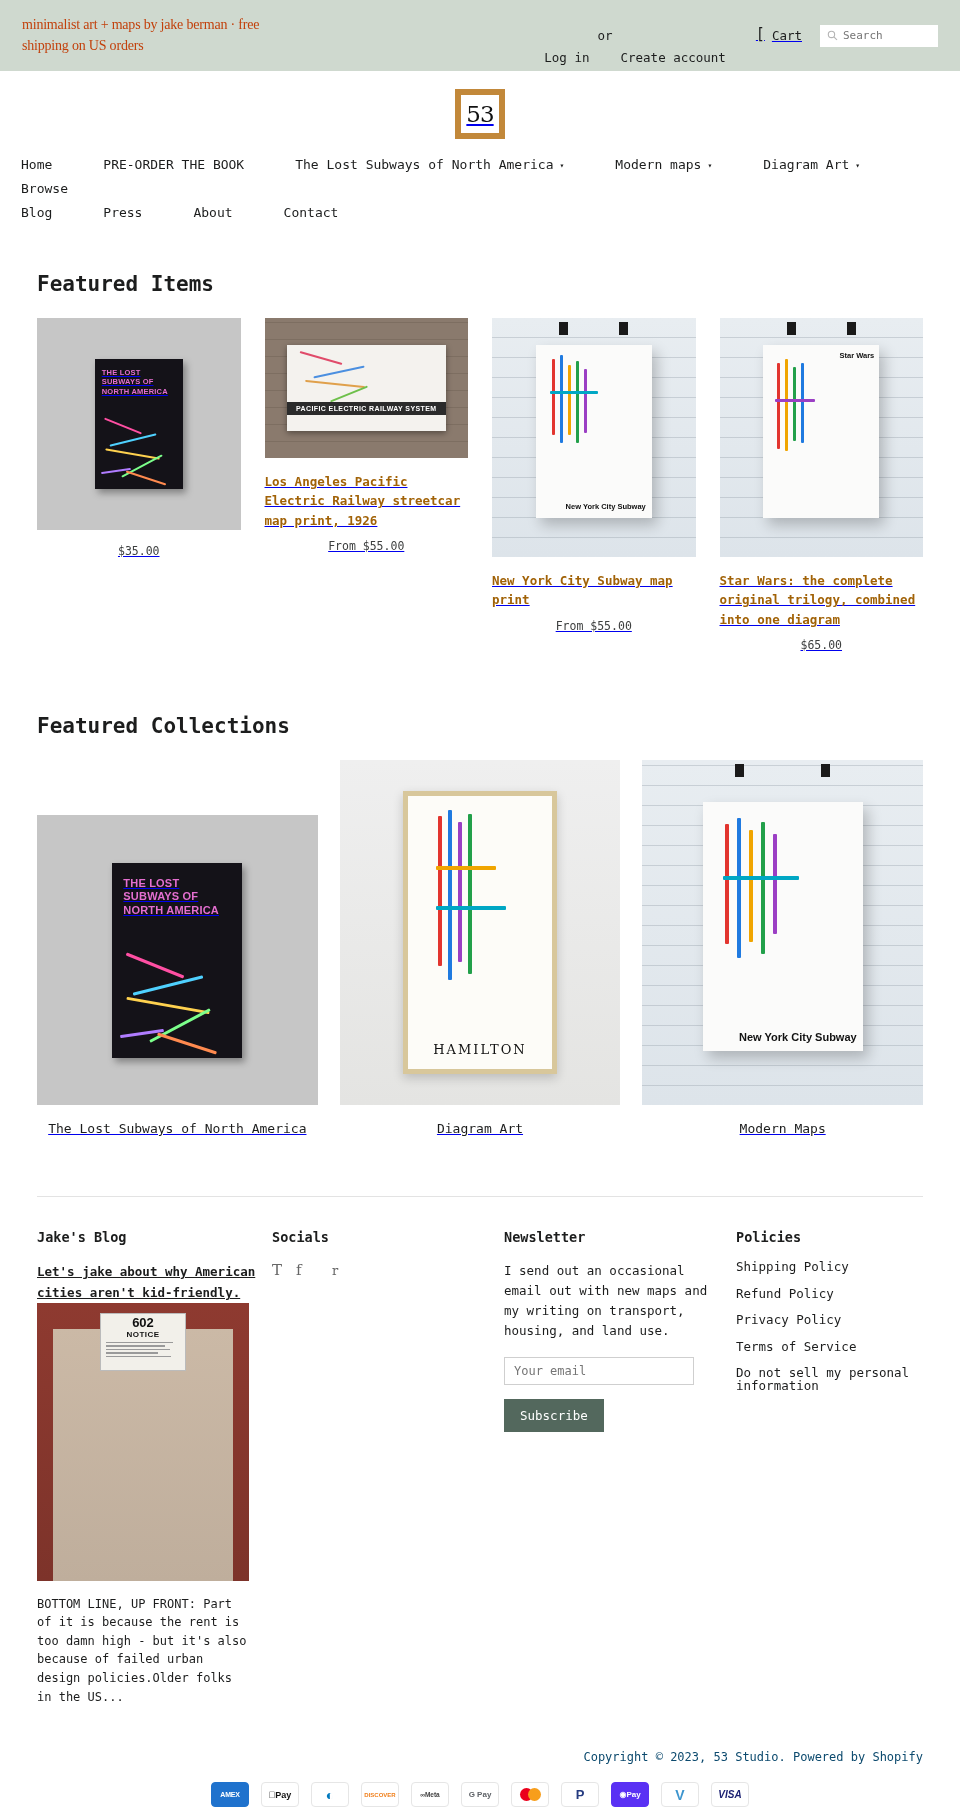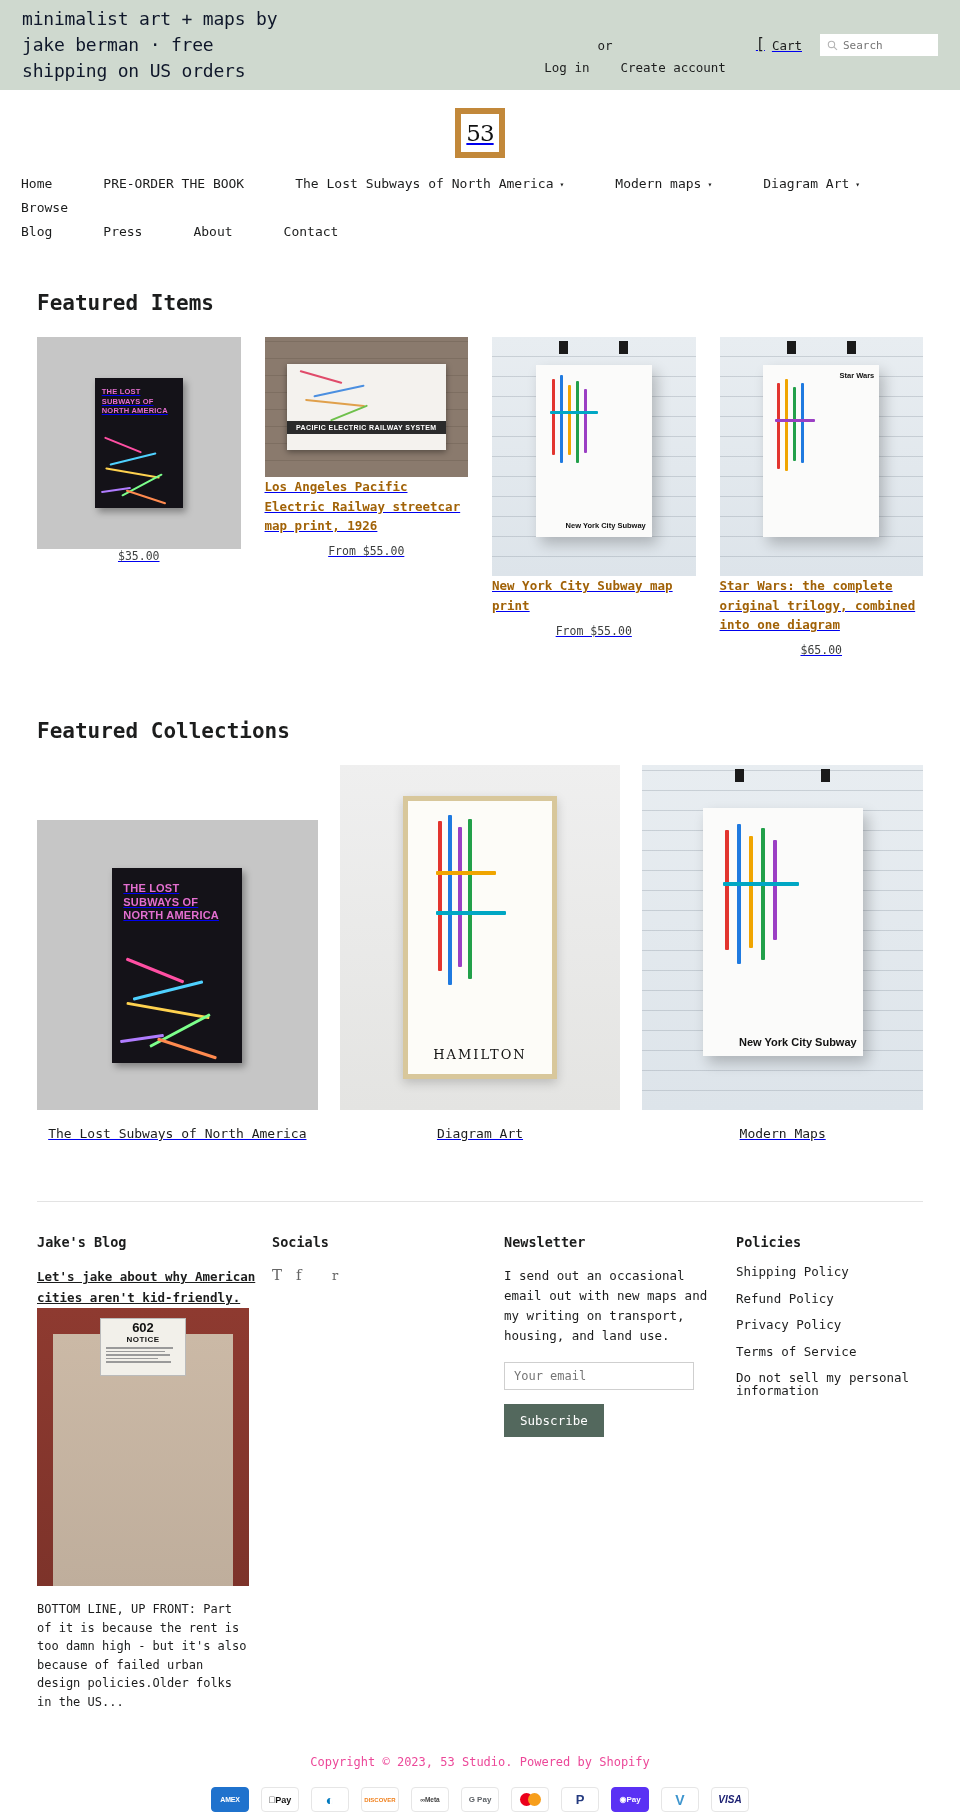--- a/index.html
+++ b/index.html
@@ -13,25 +13,26 @@
 
   
   .topbar {
     background: #cfd9cf;
     min-height: 45px;
     display: flex;
     align-items: center;
     padding: 6px 22px 6px 22px;
   }
   .topbar-msg {
-    font-size: 18px;
+    font-size: 14px;
     line-height: 1.45;
-    color: #0f172a;
+    color: #c2410c;
     max-width: 270px;
     letter-spacing: -0.2px;
+    font-family: Liberation Serif, serif;
   }
   .topbar-right {
     margin-left: auto;
     display: flex;
     align-items: center;
     gap: 0;
   }
   .topbar-link {
     font-size: 12.5px;
     color: #1c1d1d;
@@ -114,20 +115,21 @@
     display: grid;
     grid-template-columns: repeat(4, 1fr);
     gap: 24px;
     align-items: start;
   }
   .product { display: flex; flex-direction: column; }
   .product-media {
     width: 100%;
     display: flex; align-items: flex-end; justify-content: center;
     overflow: hidden;
+    margin-bottom: 14px;
   }
   .product-title {
     font-size: 12.5px;
     line-height: 1.55;
     font-weight: 700;
     color: #a16207;
     margin-bottom: 9px;
   }
   .product-price { font-size: 11.5px; color: #3d3f3f; font-weight: 400; text-align: center; }
 
@@ -272,21 +274,21 @@
     font-family: inherit; font-size: 12.5px; padding: 9px 16px; cursor: pointer;
   }
 
   .policy-link {
     display:block; font-size: 12.5px; color:#1c1d1d; text-decoration:none;
     line-height: 1.0; margin-bottom: 14px;
   }
 
   
   .bottom { padding: 44px 0 26px; text-align:center; }
-  .copyright { font-size: 12px; color:#ec4899; margin-bottom: 18px; }
+  .copyright { font-size: 12px; color:#0c4a6e; margin-bottom: 18px; text-align: right; }
   .pay-row { display:flex; justify-content:center; align-items:center; gap: 12px; }
   .pay {
     width: 38px; height: 25px; border-radius: 4px; background:#fff;
     border: 1px solid #e6e6e6;
     display:flex; align-items:center; justify-content:center;
     font-family:"Liberation Sans", sans-serif; font-size: 6.5px; font-weight:700;
     overflow:hidden;
   }
   .pay.amex { background:#1f72cd; color:#fff; border-color:#1f72cd; font-size:7px; letter-spacing:-.2px;}
   .pay.apple { color:#111; font-size: 9px; }

